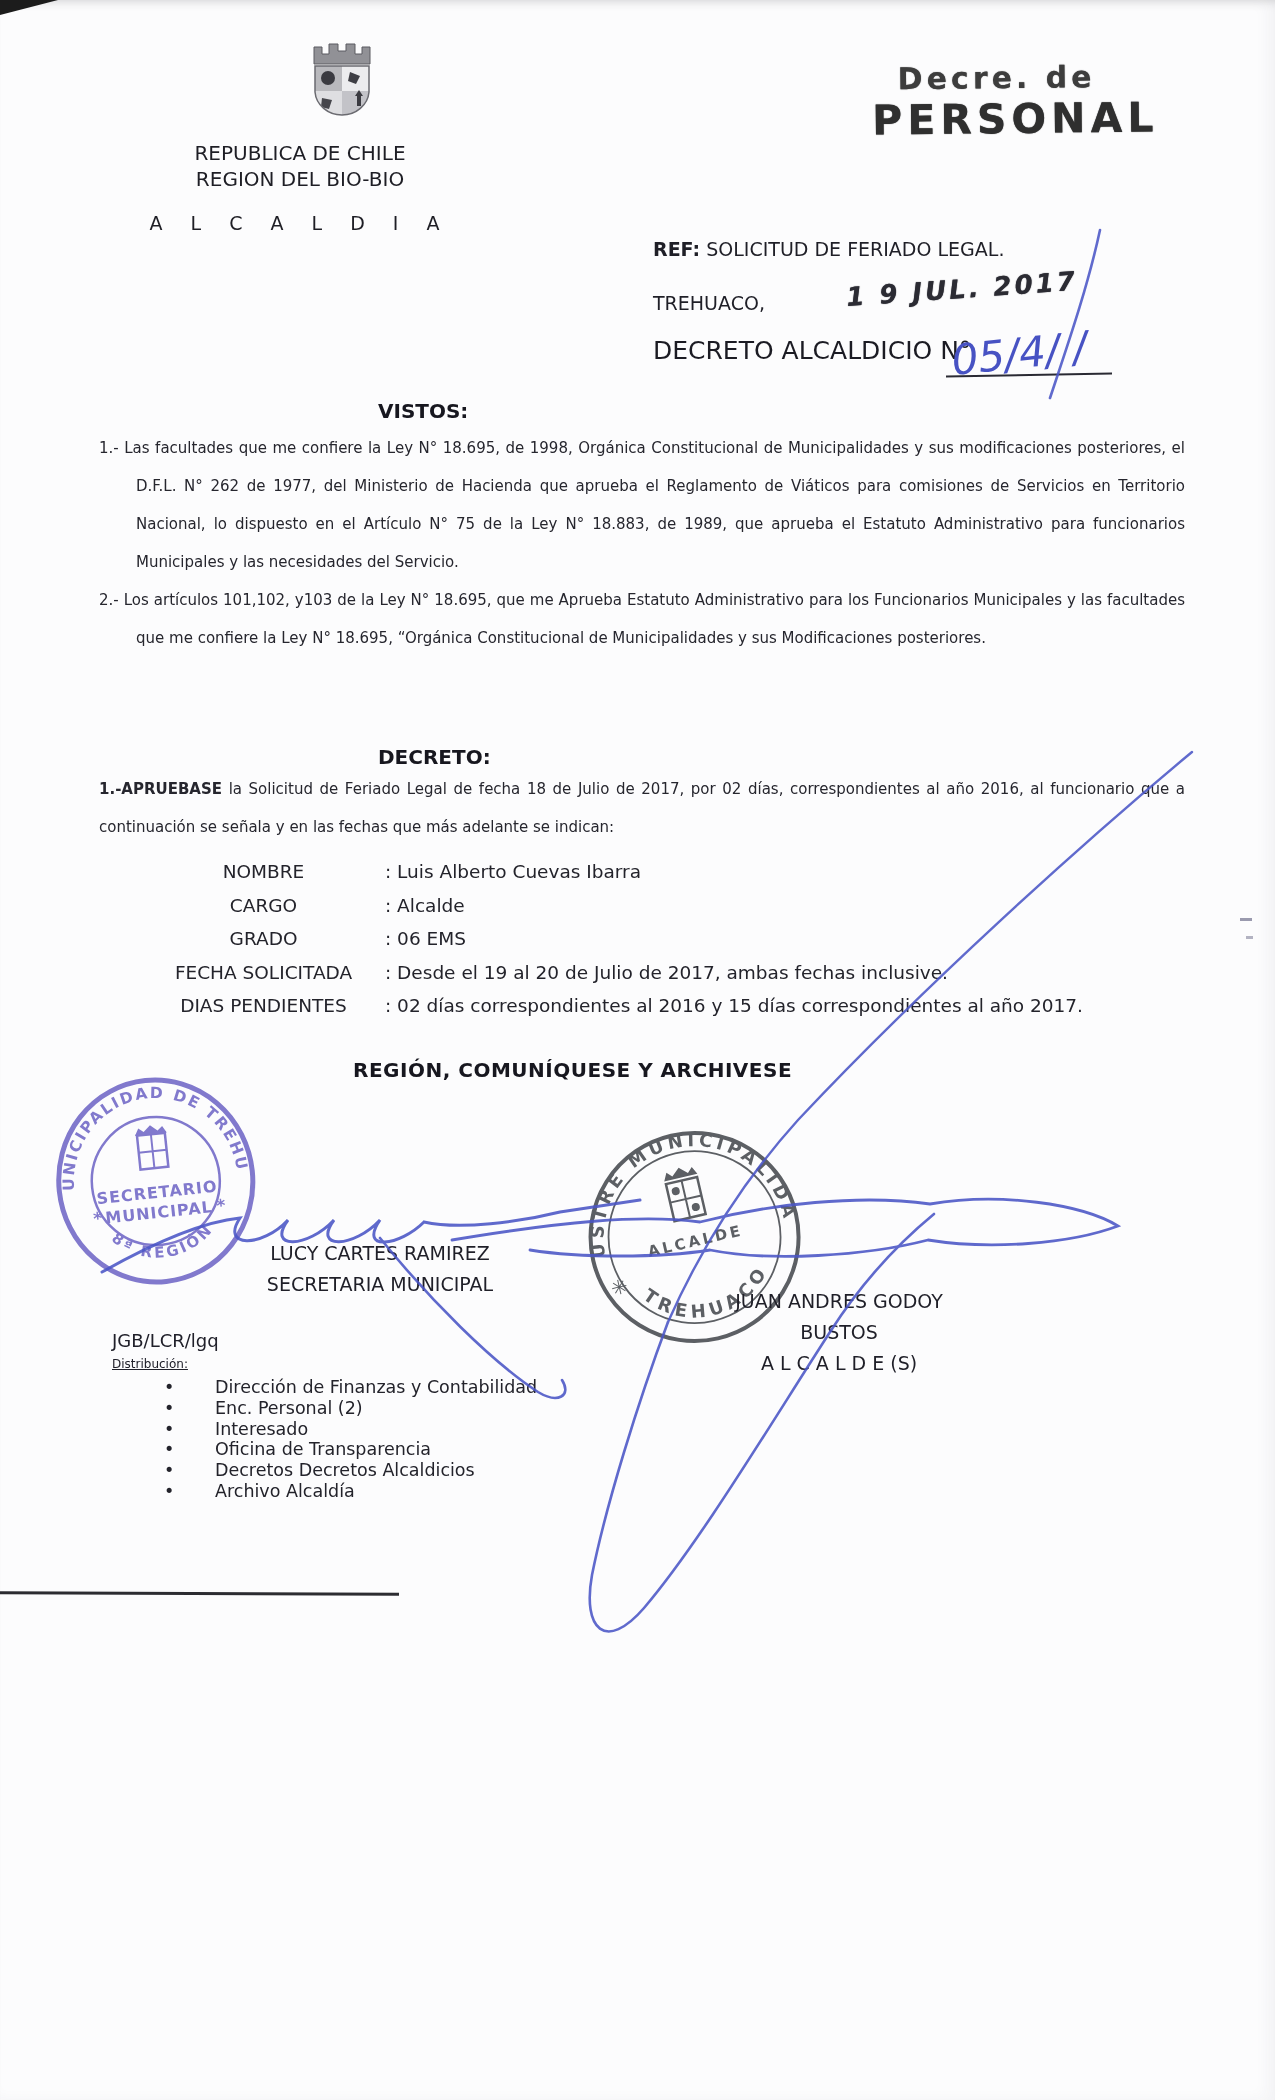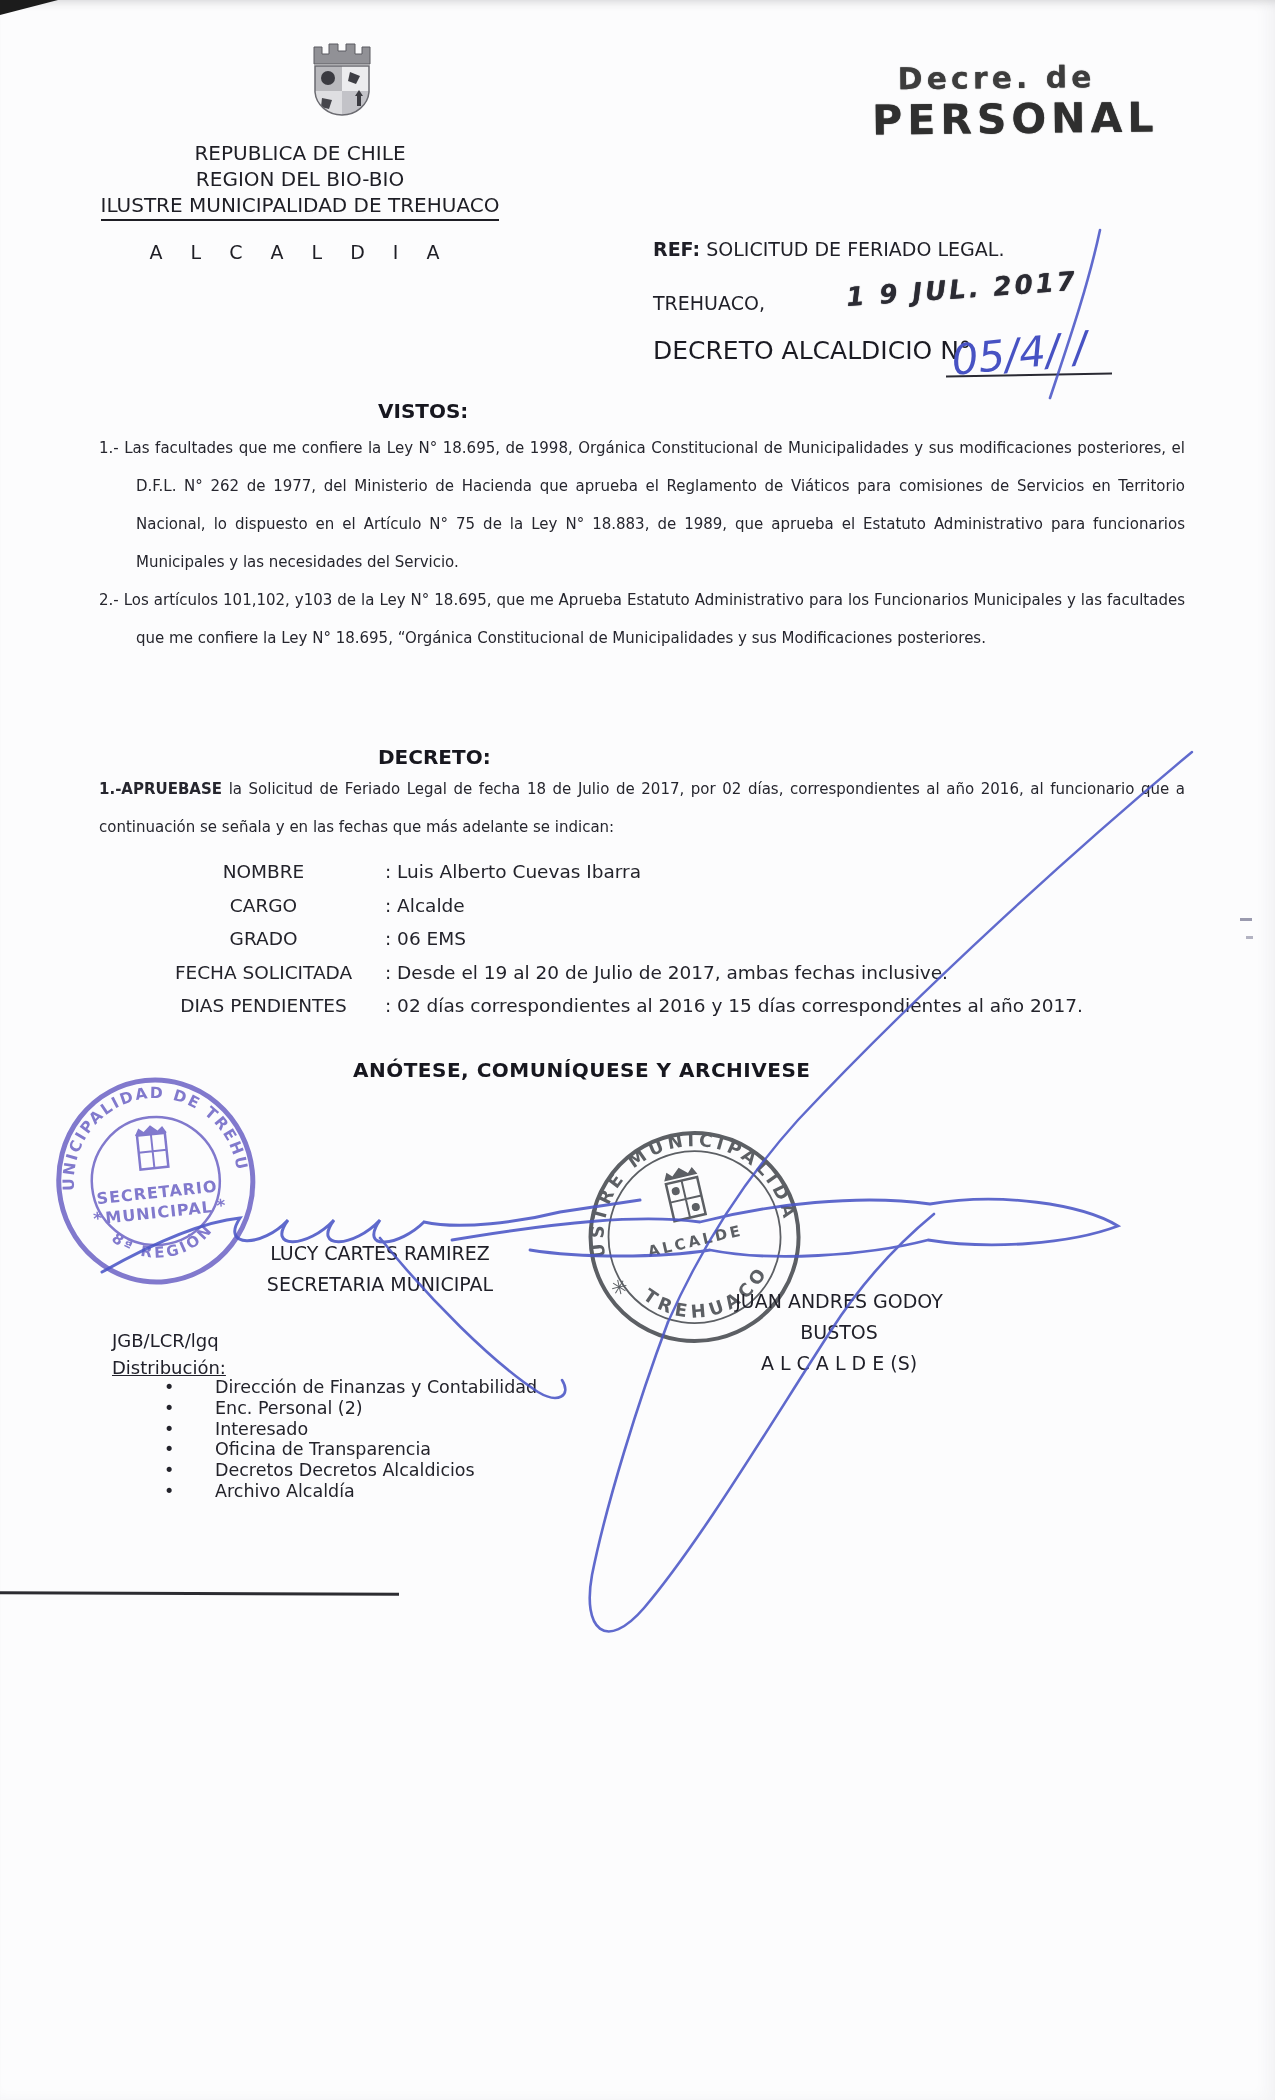--- a/index.html
+++ b/index.html
@@ -38,21 +38,21 @@
   .details-table{left:142px;top:855px;font-size:18.5px;color:#23232b;text-align:center;}
   .detail-row{display:flex;height:33.5px;align-items:center;}
   .detail-label{width:243px;}
   .closing{left:353px;top:1058px;font-size:20px;font-weight:bold;letter-spacing:.5px;color:#17171f;}
   
   .sig-block{text-align:center;font-size:19px;line-height:31px;color:#1f1f28;}
   .sig-left{left:250px;top:1238px;width:260px;}
   .sig-right{left:694px;top:1246px;width:290px;margin-top:40px;}
   
   .footer-initials{left:112px;top:1330px;font-size:18px;color:#20202a;}
-  .footer-dist-label{left:112px;top:1357px;font-size:18px;text-decoration:underline;color:#20202a;}
+  .footer-dist-label{left:112px;top:1357px;font-size:12px;text-decoration:underline;color:#20202a;}
   .dist-list{left:112px;top:1377px;font-size:17.5px;line-height:20.8px;color:#23232b;list-style:none;margin:0;padding:0;}
   .dist-list li{position:relative;padding-left:103px;}
   .dist-list li::before{content:"•";position:absolute;left:52px;}
   
   .stamp-svg{pointer-events:none;}
   .stamp-left{left:50px;top:1072px;transform:rotate(-6deg);opacity:.87;}
   .stamp-right{left:582px;top:1124px;transform:rotate(-13deg);opacity:.84;}
   
   .pen-overlay{left:0;top:0;pointer-events:none;}
   
@@ -80,21 +80,20 @@
       <path d="M56,34 l10,4 -4,8 -8,-3 Z" fill="#3f3f45"></path>
       <path d="M28,60 l10,2 -3,9 -8,-2 Z" fill="#46464c"></path>
       <path d="M61,58 l4,-6 4,6 -2,0 0,10 -4,0 0,-10 Z" fill="#3b3b41"></path>
     </g>
     <path d="M21,28 h54 v26 a27,25 0 0 1 -27,23 a27,25 0 0 1 -27,-23 Z" fill="none" stroke="#6a6a70" stroke-width="1.5"></path>
   </svg>
 
   <div class="abs header-block">
     <div>REPUBLICA DE CHILE</div>
     <div>REGION DEL BIO-BIO</div>
-    <div><span class="hdr-underline">ILUSTRE MUNICIPALIDAD DE TREHUACO</span></div>
     <div class="hdr-alcaldia">A L C A L D I A</div>
   </div>
 
   <div class="abs personnel-stamp">
     <div class="ps1">Decre. de</div>
     <div class="ps2">PERSONAL</div>
   </div>
 
   <div class="abs ref-line">
     <b>REF:</b><span> SOLICITUD DE FERIADO LEGAL.</span>
@@ -131,21 +130,21 @@
     <div class="detail-row">
       <div class="detail-label">FECHA SOLICITADA</div>
       <div>: Desde el 19 al 20 de Julio de 2017, ambas fechas inclusive.</div>
     </div>
     <div class="detail-row">
       <div class="detail-label">DIAS PENDIENTES</div>
       <div>: 02 días correspondientes al 2016 y 15 días correspondientes al año 2017.</div>
     </div>
   </div>
 
-  <div class="abs closing">ANÓTESE, COMUNÍQUESE Y ARCHIVESE</div>
+  <div class="abs closing">REGIÓN, COMUNÍQUESE Y ARCHIVESE</div>
 
   <div class="abs stamp-left">
     <svg class="stamp-svg" width="212" height="218" viewBox="0 0 212 218">
       <defs>
         <path id="selTop" d="M 24,110 A 82,84 0 0 1 188,110"></path>
         <path id="selBot" d="M 36,124 A 72,74 0 0 0 178,124"></path>
       </defs>
       <g fill="none" stroke="#6f66c6">
         <ellipse cx="106" cy="109" rx="97" ry="101" stroke-width="5"></ellipse>
         <circle cx="106" cy="109" r="64" stroke-width="2.5"></circle>

